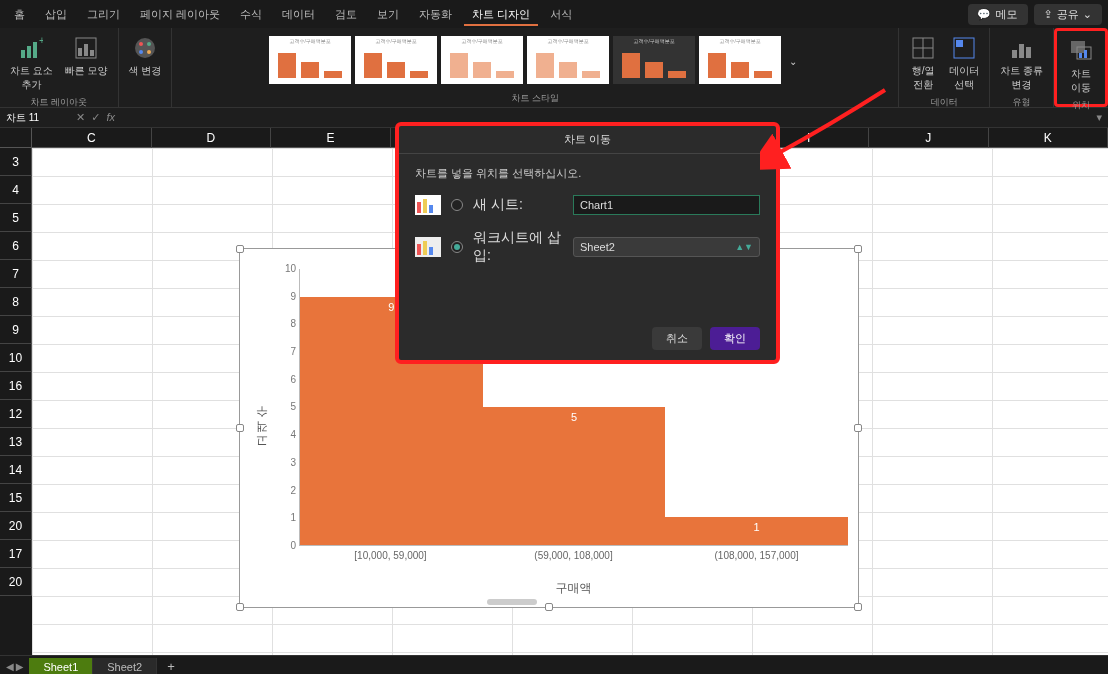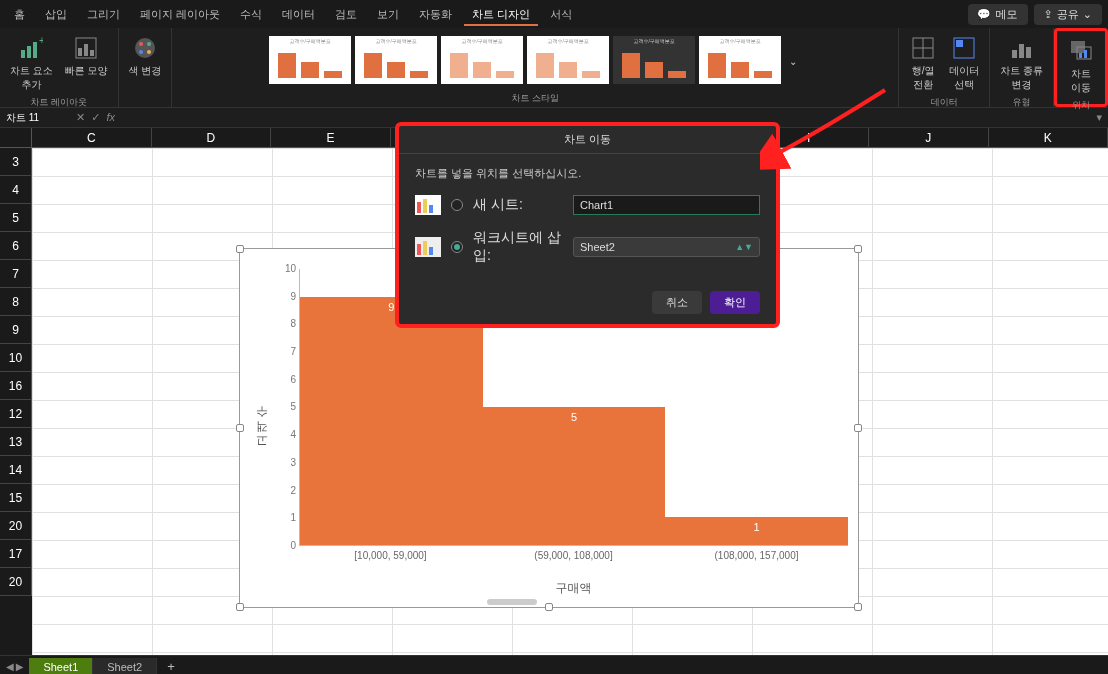--- a/index.html
+++ b/index.html
@@ -256,21 +256,21 @@
   padding: 3px 6px; color: #ddd; font-size: 11px;
   border-radius: 3px;
   display: flex; justify-content: space-between; align-items: center;
 }
 .dialog-select .arr { color: #4a9; font-size: 9px; }
 .dialog-buttons {
   display: flex; gap: 8px; justify-content: flex-end; padding: 0 16px;
 }
 .dlg-btn {
   padding: 4px 14px; border-radius: 4px; font-size: 11px;
-  background: #3a3a3a; color: #ddd; cursor: pointer;
+  background: #3a3a3a; color: #ddd; cursor: pointer; margin-top: 36px;
 }
 .dlg-btn.primary { background: #4c1d95; color: #fff; }
 
 
 .red-arrow {
   position: absolute;
   left: 760px; top: 85px;
   z-index: 101;
   pointer-events: none;
 }

